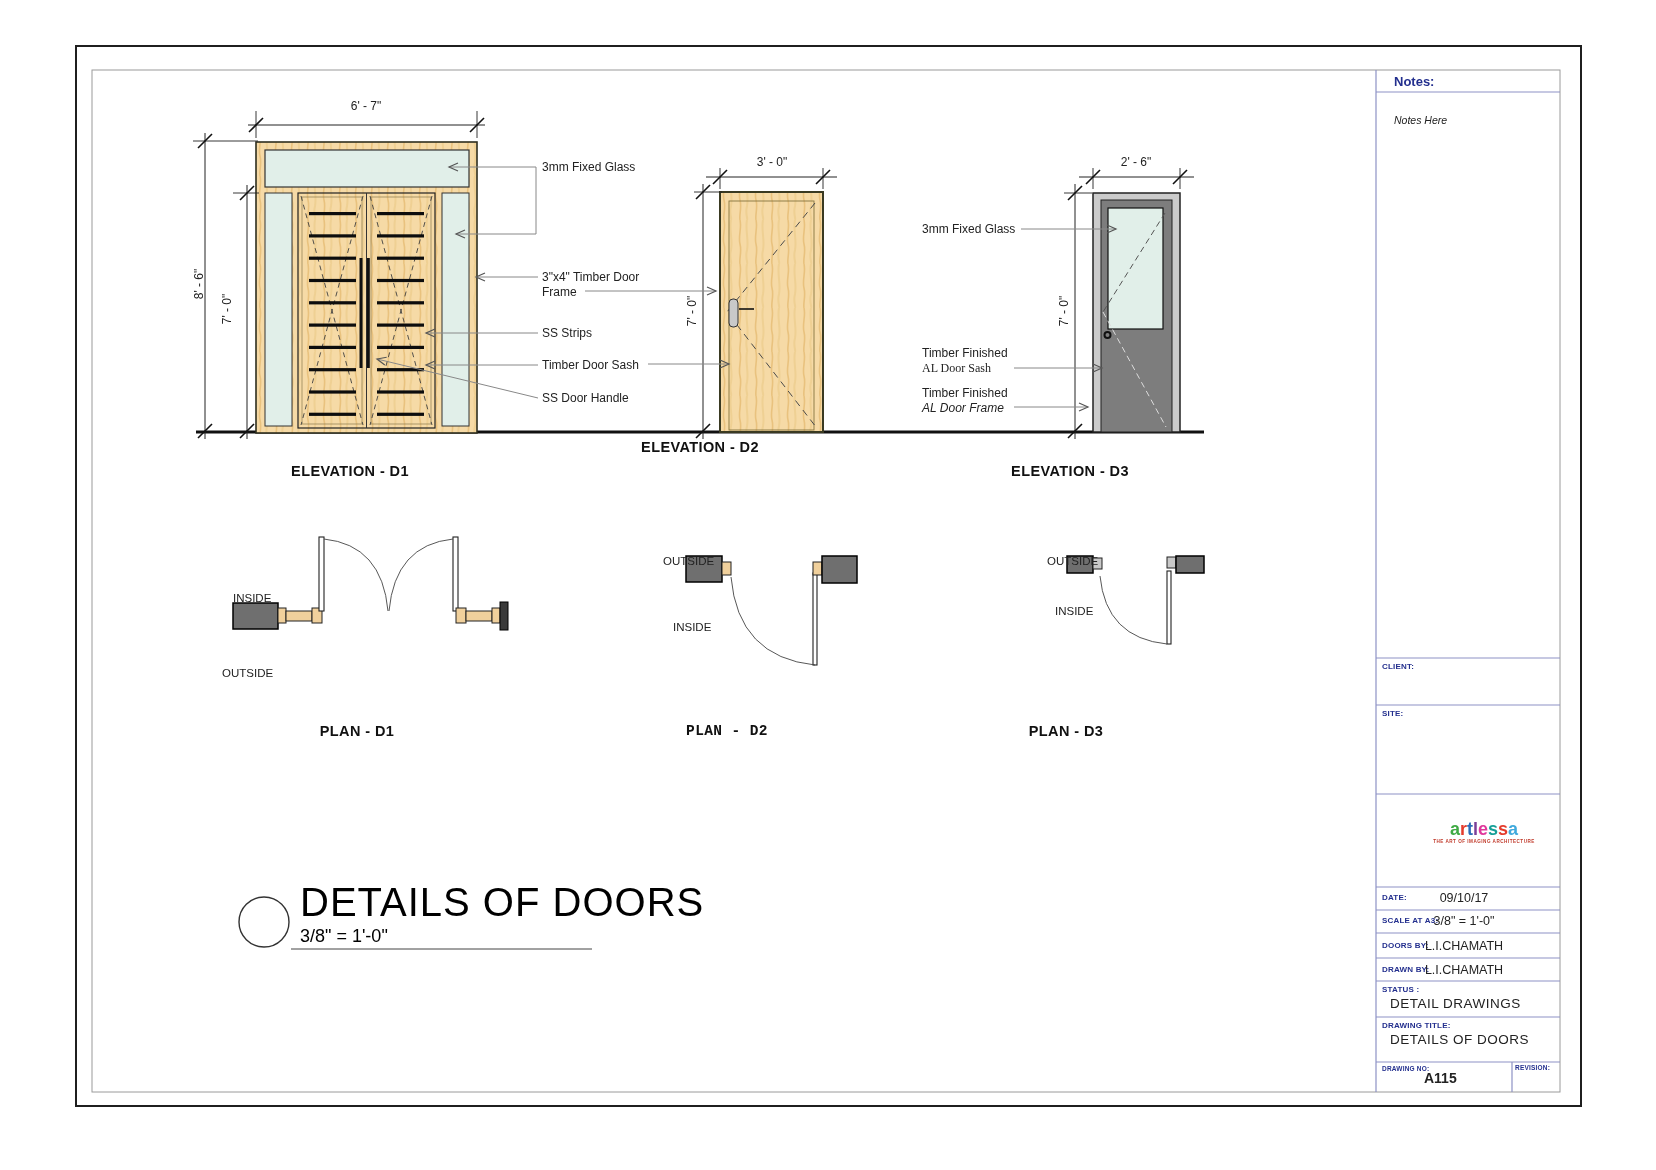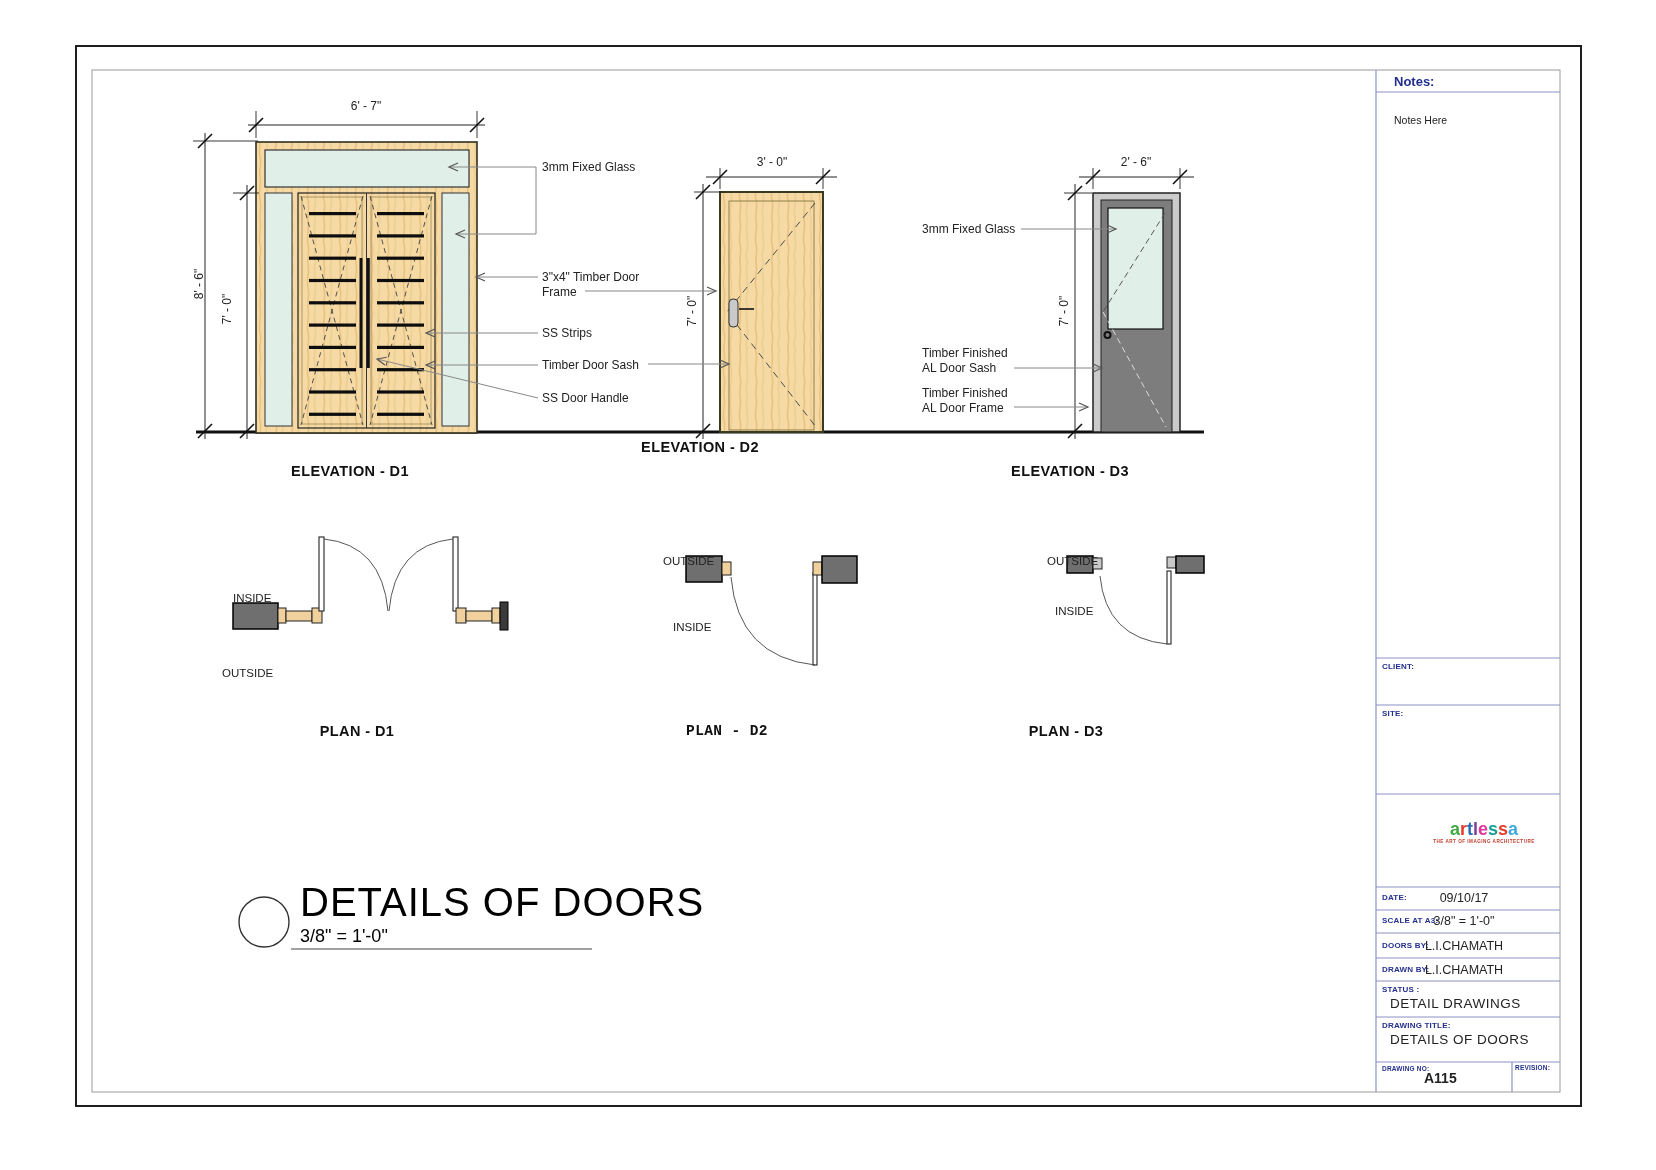--- a/index.html
+++ b/index.html
@@ -11,21 +11,21 @@
   .txt{position:absolute;white-space:nowrap;}
   .dim{font-size:12px;color:#222;}
   .vdim{width:80px;text-align:center;transform:rotate(-90deg);font-size:12px;color:#222;}
   .callout{font-size:12px;color:#222;}
   .caption{width:220px;text-align:center;font-weight:700;font-size:14.5px;letter-spacing:.4px;color:#111;}
   .plan-caption{width:220px;text-align:center;font-weight:700;font-size:14.5px;letter-spacing:.4px;color:#111;}
   .side{font-size:11.5px;color:#222;margin-top:24px;}
   .big-title{font-size:40px;font-weight:400;letter-spacing:1px;color:#000;}
   .big-scale{font-size:18px;color:#000;}
   .tb-head{font-size:13px;font-weight:700;color:#232f8e;}
-  .tb-small{font-size:10.5px;color:#222;}
+  .tb-small{font-size:10.5px;color:#222;font-style:italic;}
   .tb-label{font-size:8px;font-weight:700;color:#232f8e;letter-spacing:.2px;}
   .tb-label-xs{font-size:6.5px;font-weight:700;color:#232f8e;letter-spacing:.2px;}
   .tb-value{font-size:12.5px;color:#222;}
   .tb-value-c{width:120px;text-align:center;}
   .tb-big{font-size:13.5px;color:#222;letter-spacing:.5px;}
   .tb-no{font-size:14px;font-weight:700;color:#222;}
   .logo{position:absolute;left:1424px;top:820px;width:120px;text-align:center;}
   .logo-letters{font-size:18px;font-weight:700;letter-spacing:0;line-height:18px;}
   .logo-tag{font-size:4.6px;font-weight:700;color:#c03a2b;letter-spacing:.5px;margin-top:1px;}
 </style>
@@ -240,23 +240,23 @@
 
   <div class="txt callout" style="left:542px;top:160px;">3mm Fixed Glass</div>
   <div class="txt callout" style="left:542px;top:270px;">3"x4" Timber Door</div>
   <div class="txt callout" style="left:542px;top:285px;">Frame</div>
   <div class="txt callout" style="left:542px;top:326px;">SS Strips</div>
   <div class="txt callout" style="left:542px;top:358px;">Timber Door Sash</div>
   <div class="txt callout" style="left:542px;top:391px;">SS Door Handle</div>
 
   <div class="txt callout" style="left:922px;top:222px;">3mm Fixed Glass</div>
   <div class="txt callout" style="left:922px;top:346px;">Timber Finished</div>
-  <div class="txt callout" style="left:922px;top:361px;">AL Door Sash</div>
+  <div class="txt callout" style="left:922px;top:361px;font-family:Liberation Serif, serif;">AL Door Sash</div>
   <div class="txt callout" style="left:922px;top:386px;">Timber Finished</div>
-  <div class="txt callout" style="left:922px;top:401px;">AL Door Frame</div>
+  <div class="txt callout" style="left:922px;top:401px;font-style:italic;">AL Door Frame</div>
 
   <div class="txt caption" style="left:240px;top:463px;">ELEVATION - D1</div>
   <div class="txt caption" style="left:590px;top:439px;">ELEVATION - D2</div>
   <div class="txt caption" style="left:960px;top:463px;">ELEVATION - D3</div>
 
   <div class="txt side" style="left:233px;top:568px;">INSIDE</div>
   <div class="txt side" style="left:222px;top:643px;">OUTSIDE</div>
   <div class="txt side" style="left:663px;top:531px;">OUTSIDE</div>
   <div class="txt side" style="left:673px;top:597px;">INSIDE</div>
   <div class="txt side" style="left:1047px;top:531px;">OUTSIDE</div>

